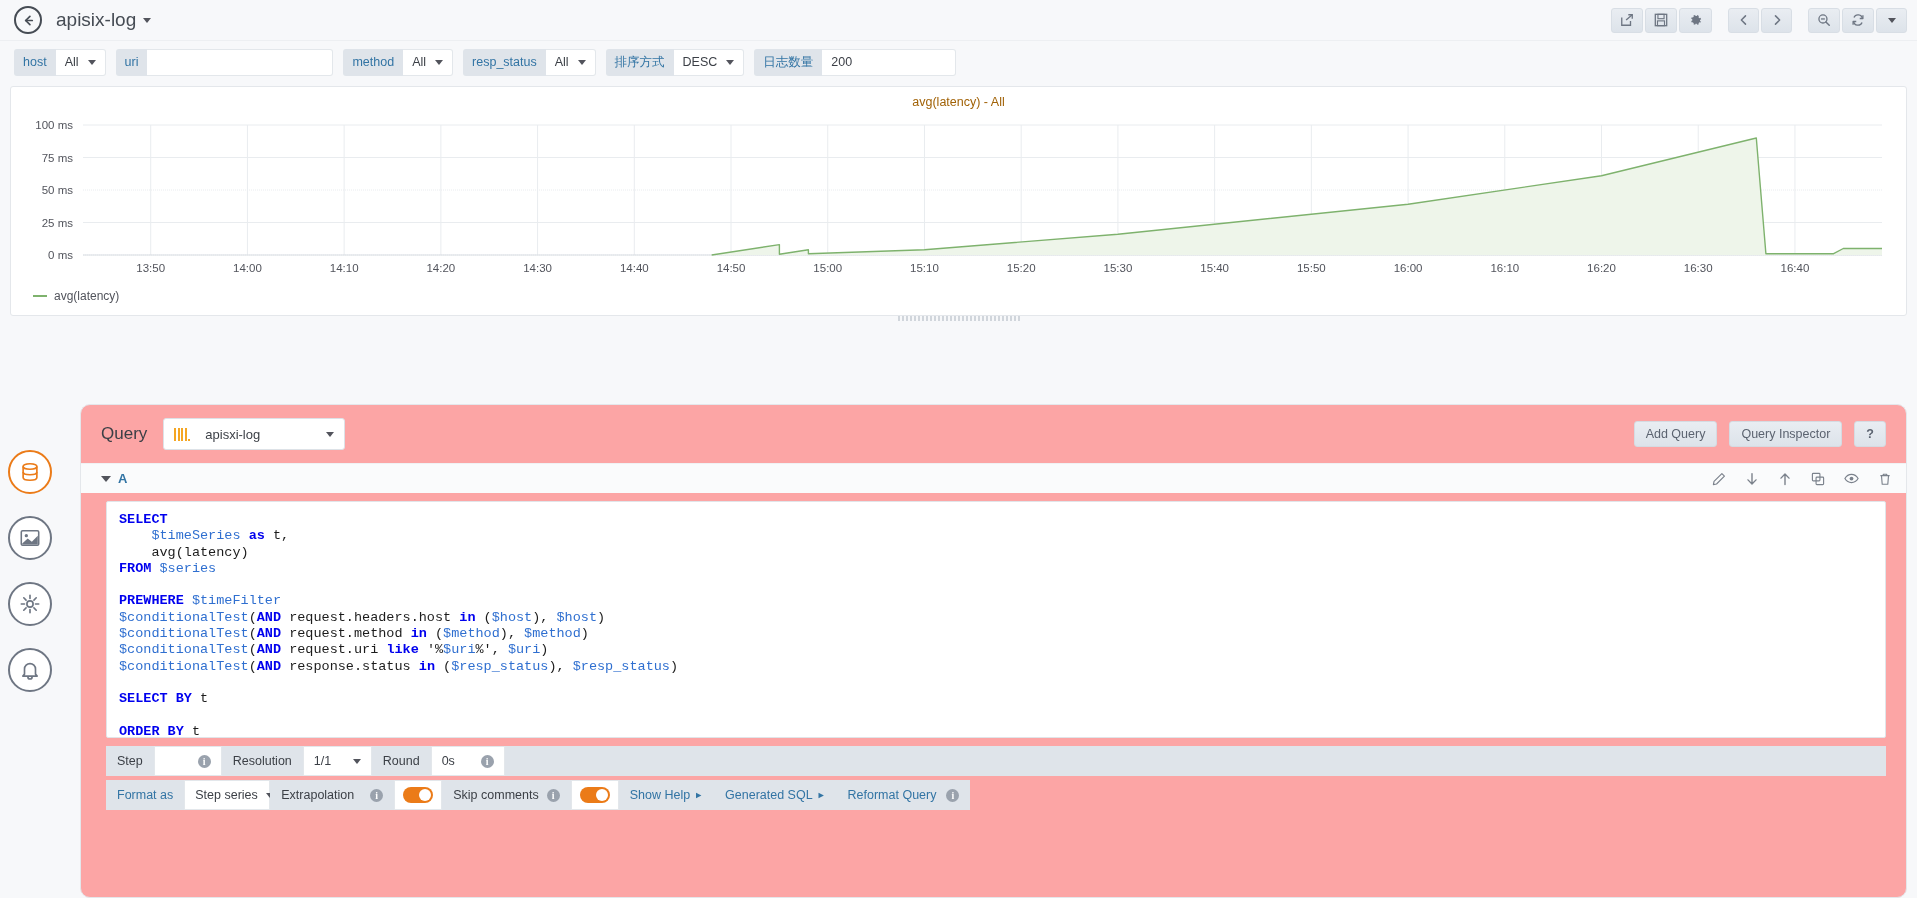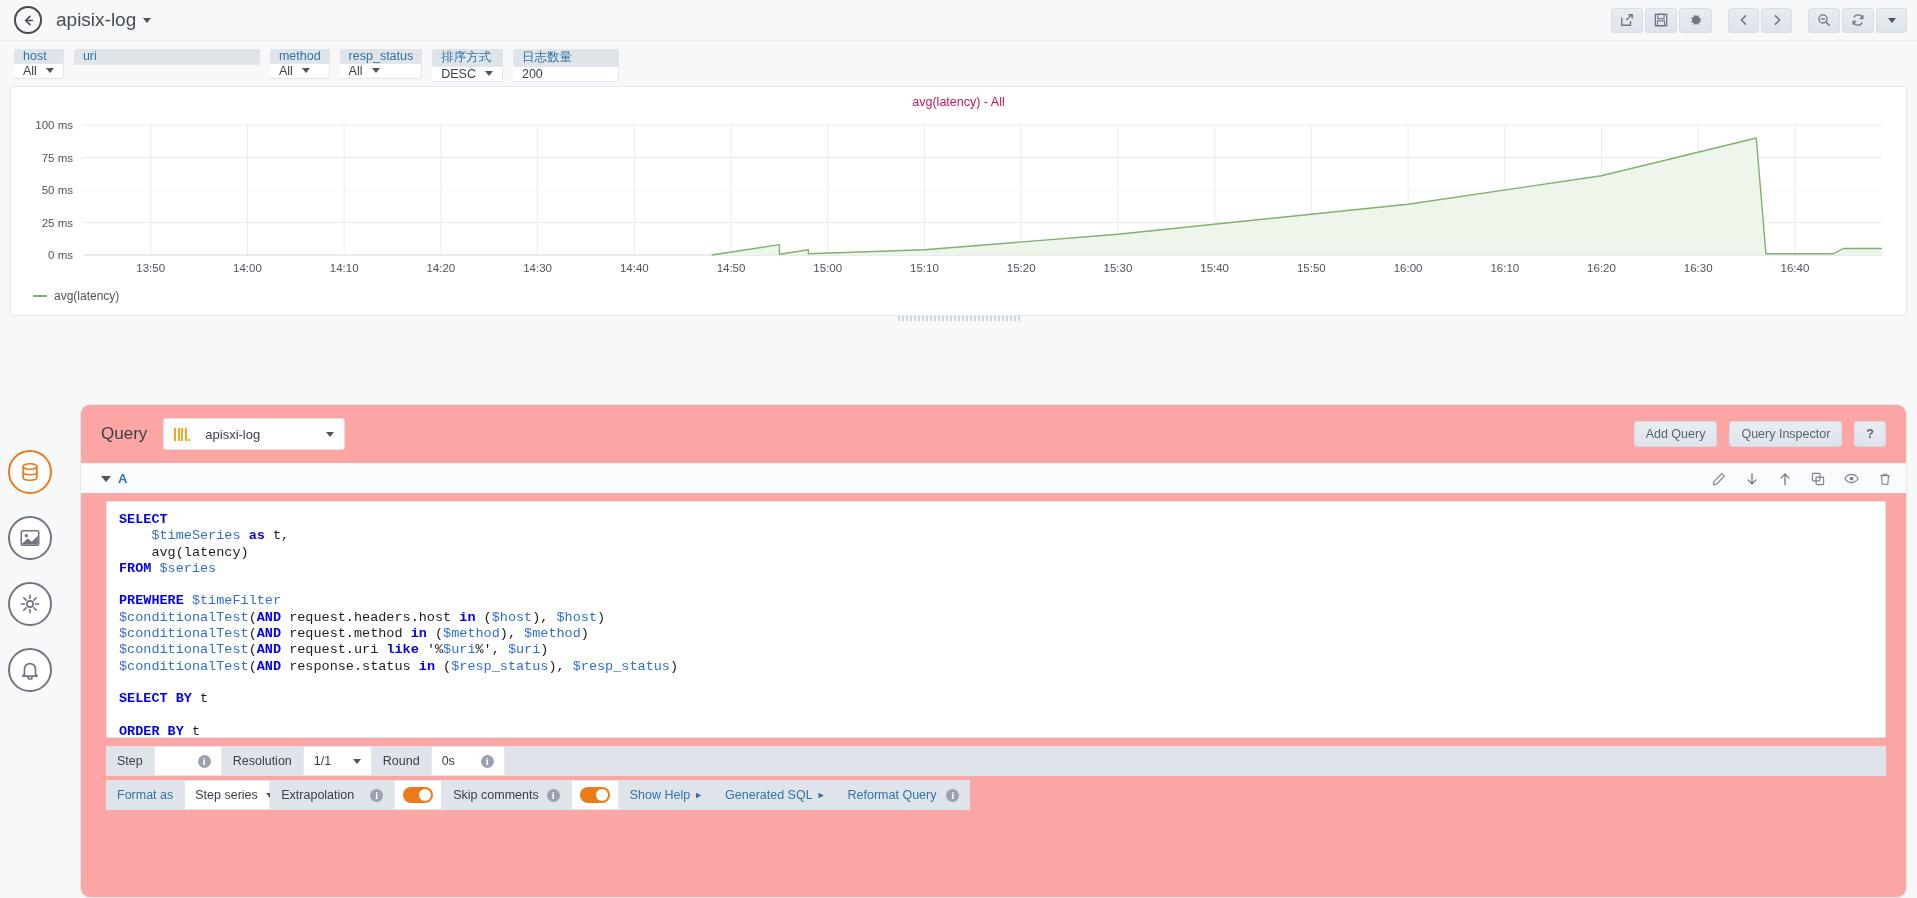--- a/index.html
+++ b/index.html
@@ -54,44 +54,44 @@
     display:flex; align-items:center; gap:6px;
     color:#3b3f46; font-size:12.5px; margin-left:2px; cursor:pointer;
     white-space:nowrap;
   }
 
   
   .varbar {
     height:42px; display:flex; align-items:center;
     padding:0 14px; gap:10px; background:#f7f8fa;
   }
-  .var { display:flex; align-items:stretch; height:27px;flex-direction:column; }
+  .var { display:flex; align-items:stretch; height:27px; }
   .var-label {
     background:#dfe4ea; color:#3274a4;
     display:flex; align-items:center; padding:0 9px;
     border-radius:3px 0 0 3px; font-size:12.5px; white-space:nowrap;
   }
   .var-value {
     background:#fff; border:1px solid #e3e7eb; border-left:none;
     border-radius:0 3px 3px 0;
     display:flex; align-items:center; padding:0 9px;
     color:#3b3f46; font-size:12.5px; gap:7px; min-width:34px;
     cursor:pointer;
   }
   .var-value.wide { width:186px; }
-  .var-value.num  { width:106px; }
+  .var-value.num  { width:134px; }
 
   
   .panel {
     margin:3px 10px 0 10px; background:#fff;
     border:1px solid #e4e7eb; border-radius:3px;
     height:230px; position:relative;
   }
   .panel-title {
-    text-align:center; font-size:12.5px; color:#be185d;
+    text-align:center; font-size:12.5px; color:#a16207;
     padding-top:8px; font-weight:400;
   }
   .graph-wrap { position:absolute; left:0; right:0; top:26px; height:180px; }
   .legend { position:absolute; left:22px; bottom:12px; display:flex; align-items:center; gap:7px;
             font-size:12px; color:#52545c; }
   .legend-swatch { width:14px; height:2px; background:#7eb26d; display:inline-block; }
   .resize-handle {
     position:absolute; bottom:-6px; left:50%; transform:translateX(-50%);
     width:122px; height:5px;
     background:repeating-linear-gradient(90deg,#c7cdd4 0 2px,transparent 2px 4px);

